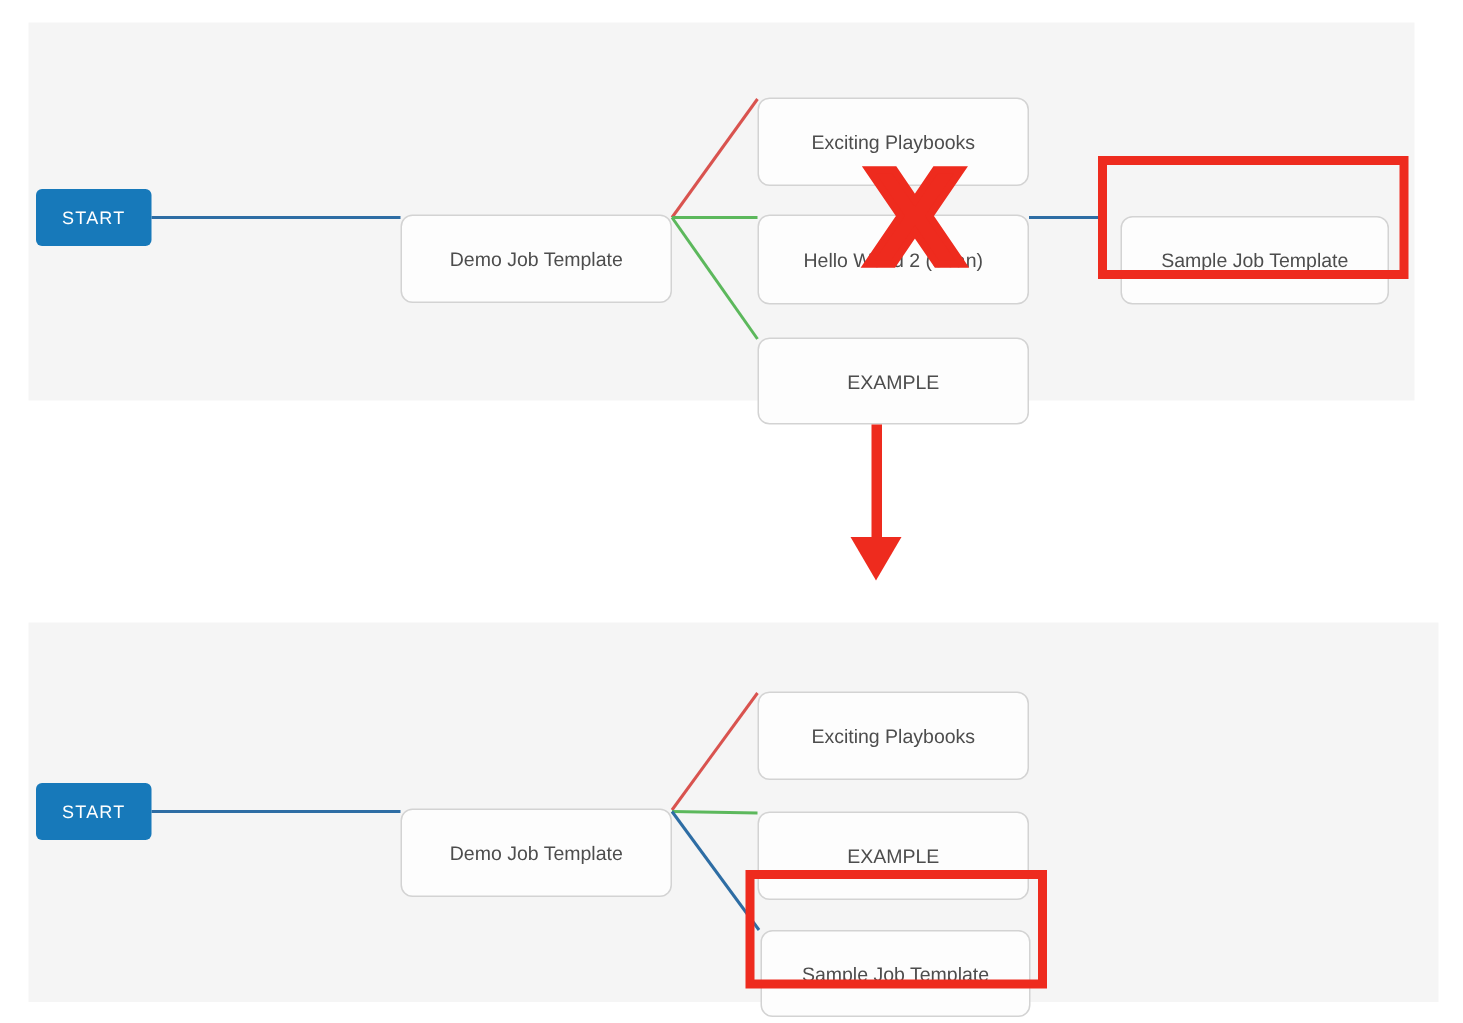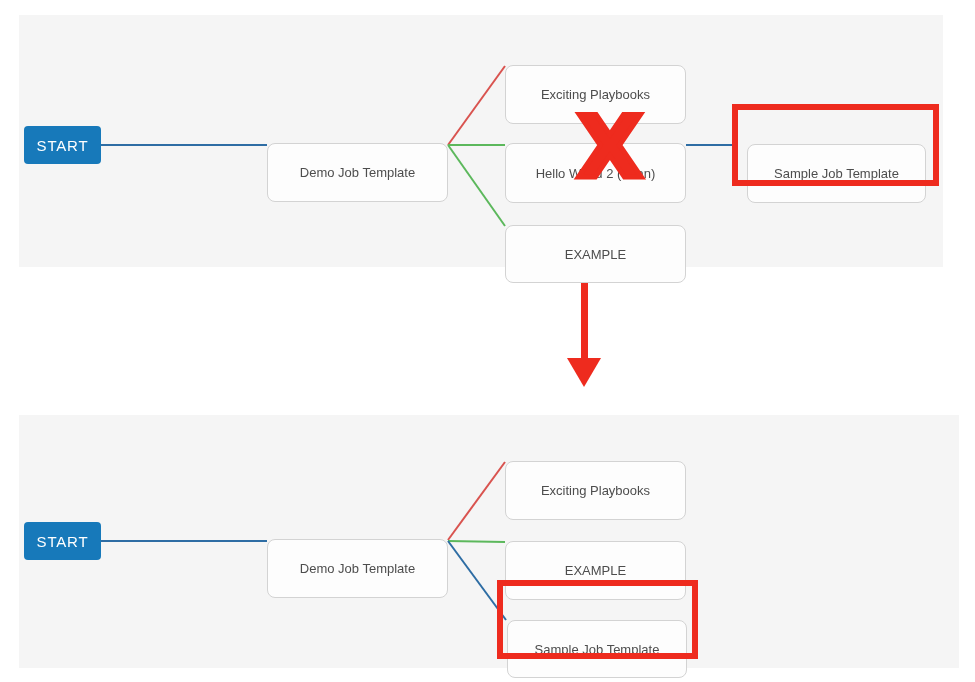--- a/index.html
+++ b/index.html
@@ -23,21 +23,21 @@
   }
   .panel svg.links{position:absolute;left:0;top:0;}
   .panel svg.links line{stroke-width:2;fill:none;}
   .link-blue{stroke:var(--link-blue);}
   .link-red{stroke:var(--link-red);}
   .link-green{stroke:var(--link-green);}
   .start{
     position:absolute;display:flex;align-items:center;justify-content:center;
     background:var(--start-bg);color:#ffffff;border:none;border-radius:4px;
     font-family:"Liberation Sans","DejaVu Sans",sans-serif;
-    font-size:15px;letter-spacing:0.8px;cursor:pointer;padding:16px;
+    font-size:12px;letter-spacing:0.8px;cursor:pointer;padding:16px;
   }
   .node{
     position:absolute;display:flex;align-items:center;justify-content:center;
     background:var(--node-bg);border:1px solid var(--node-border);border-radius:8px;
     color:var(--node-text);font-size:13px;text-align:center;box-sizing:border-box;
     cursor:pointer;
     margin-top:28px;
   }
   .highlight-box{
     position:absolute;border:6px solid var(--annotation-red);box-sizing:border-box;

